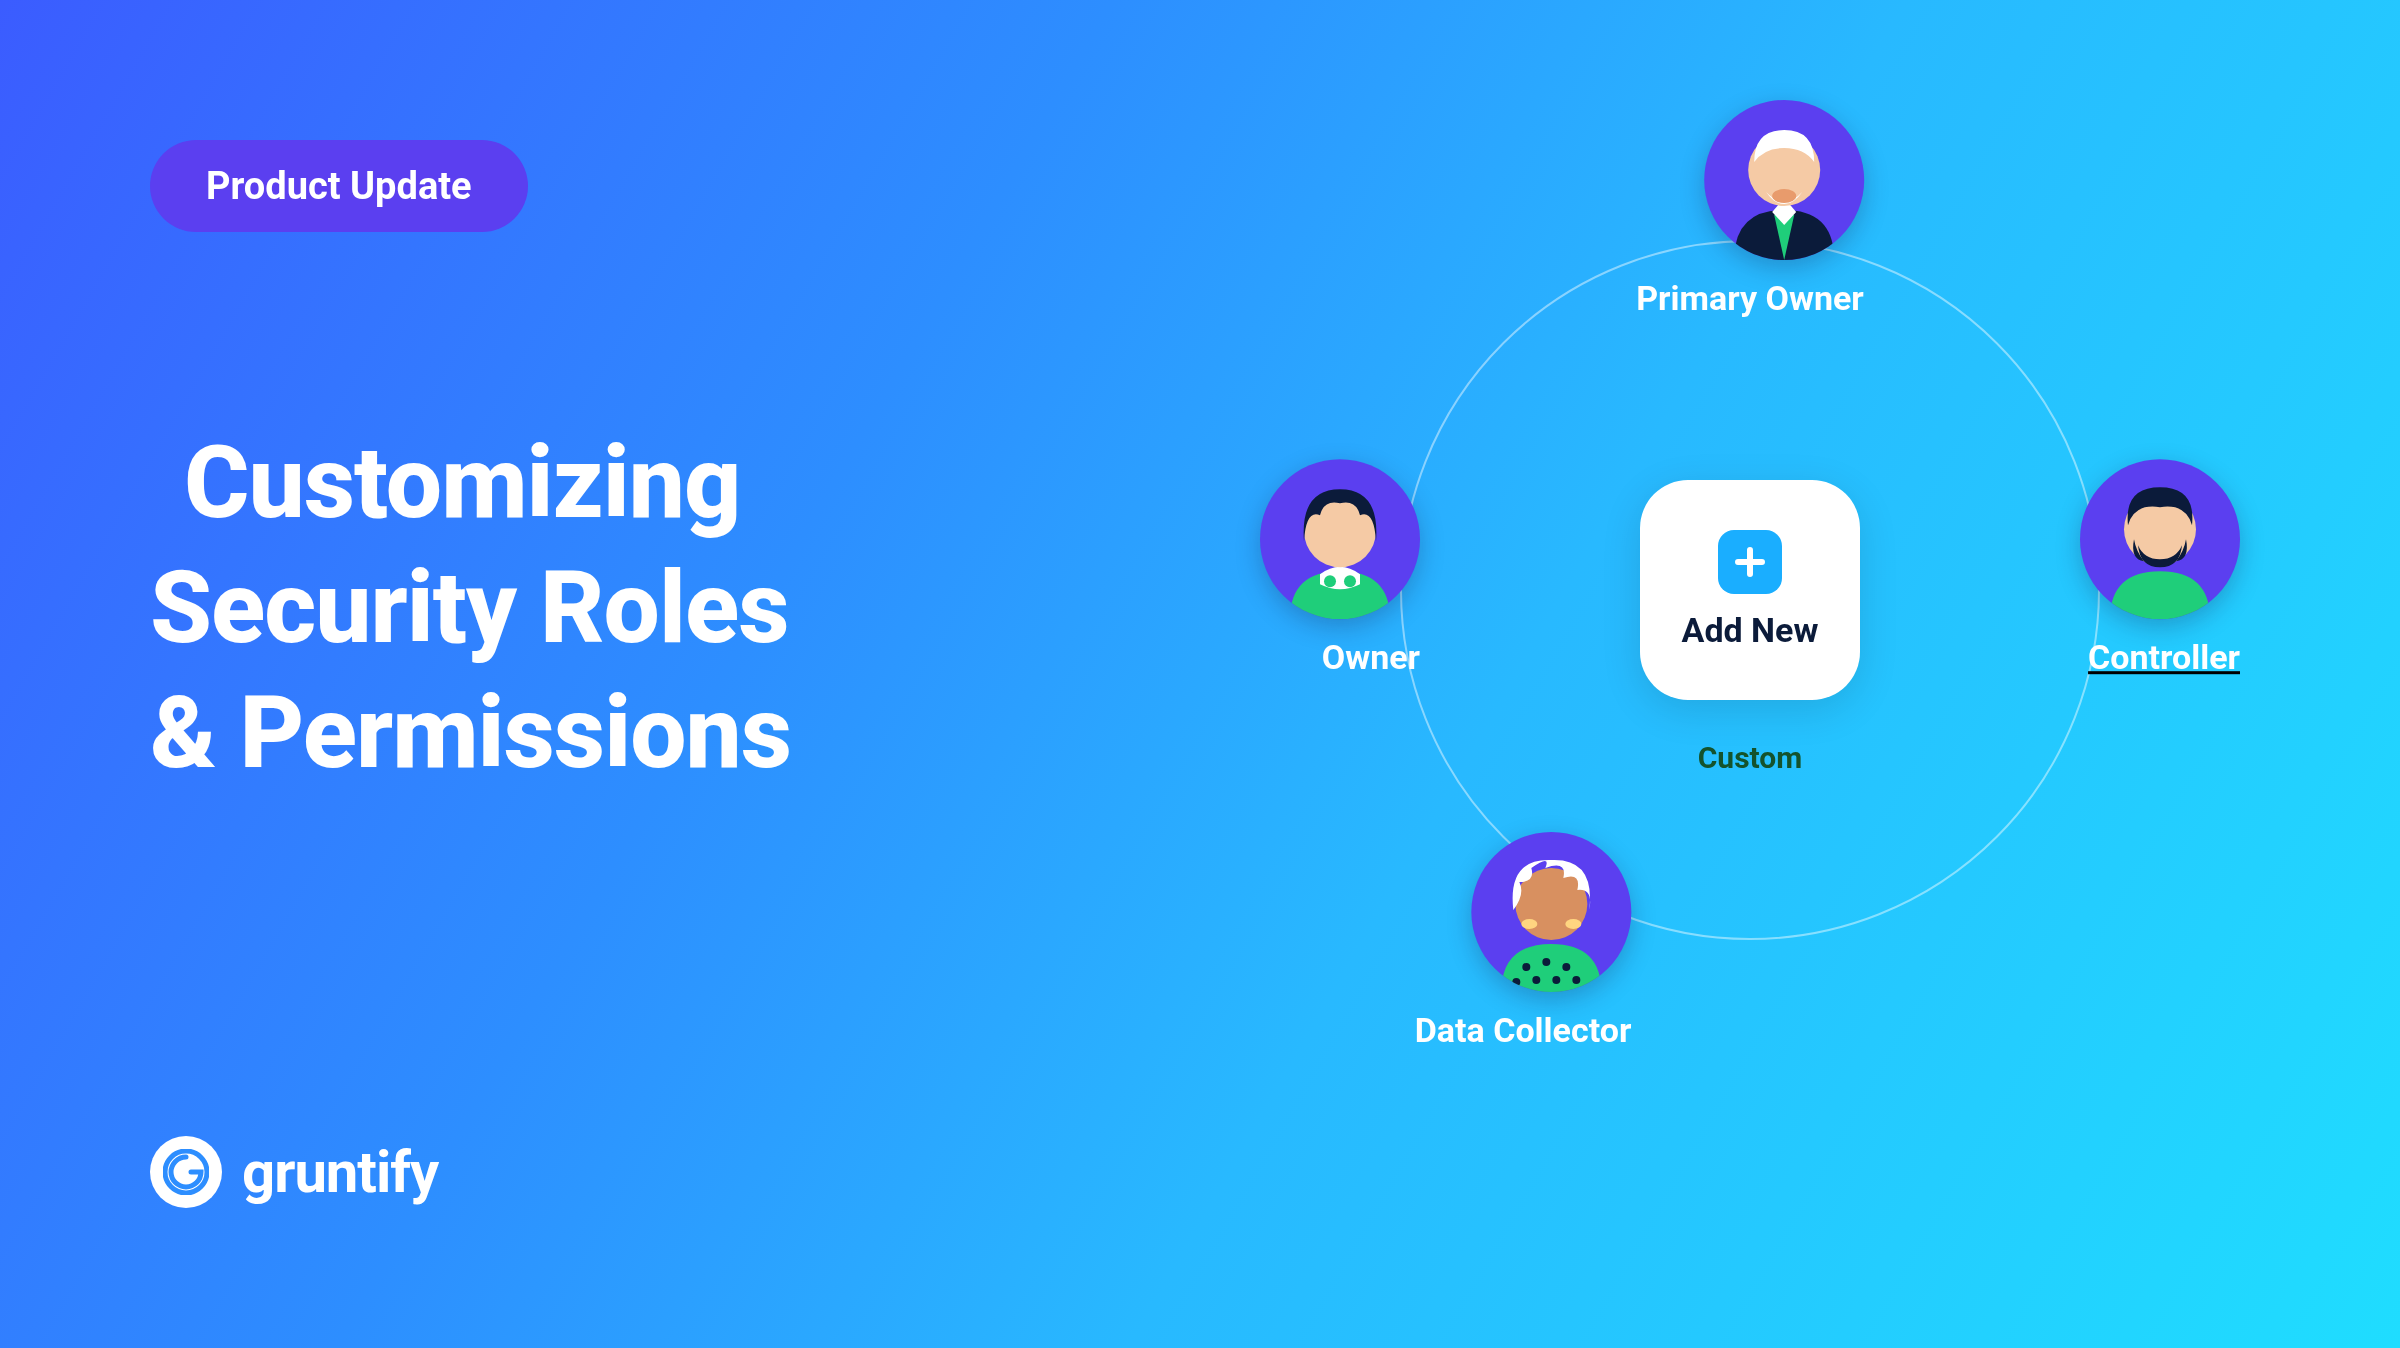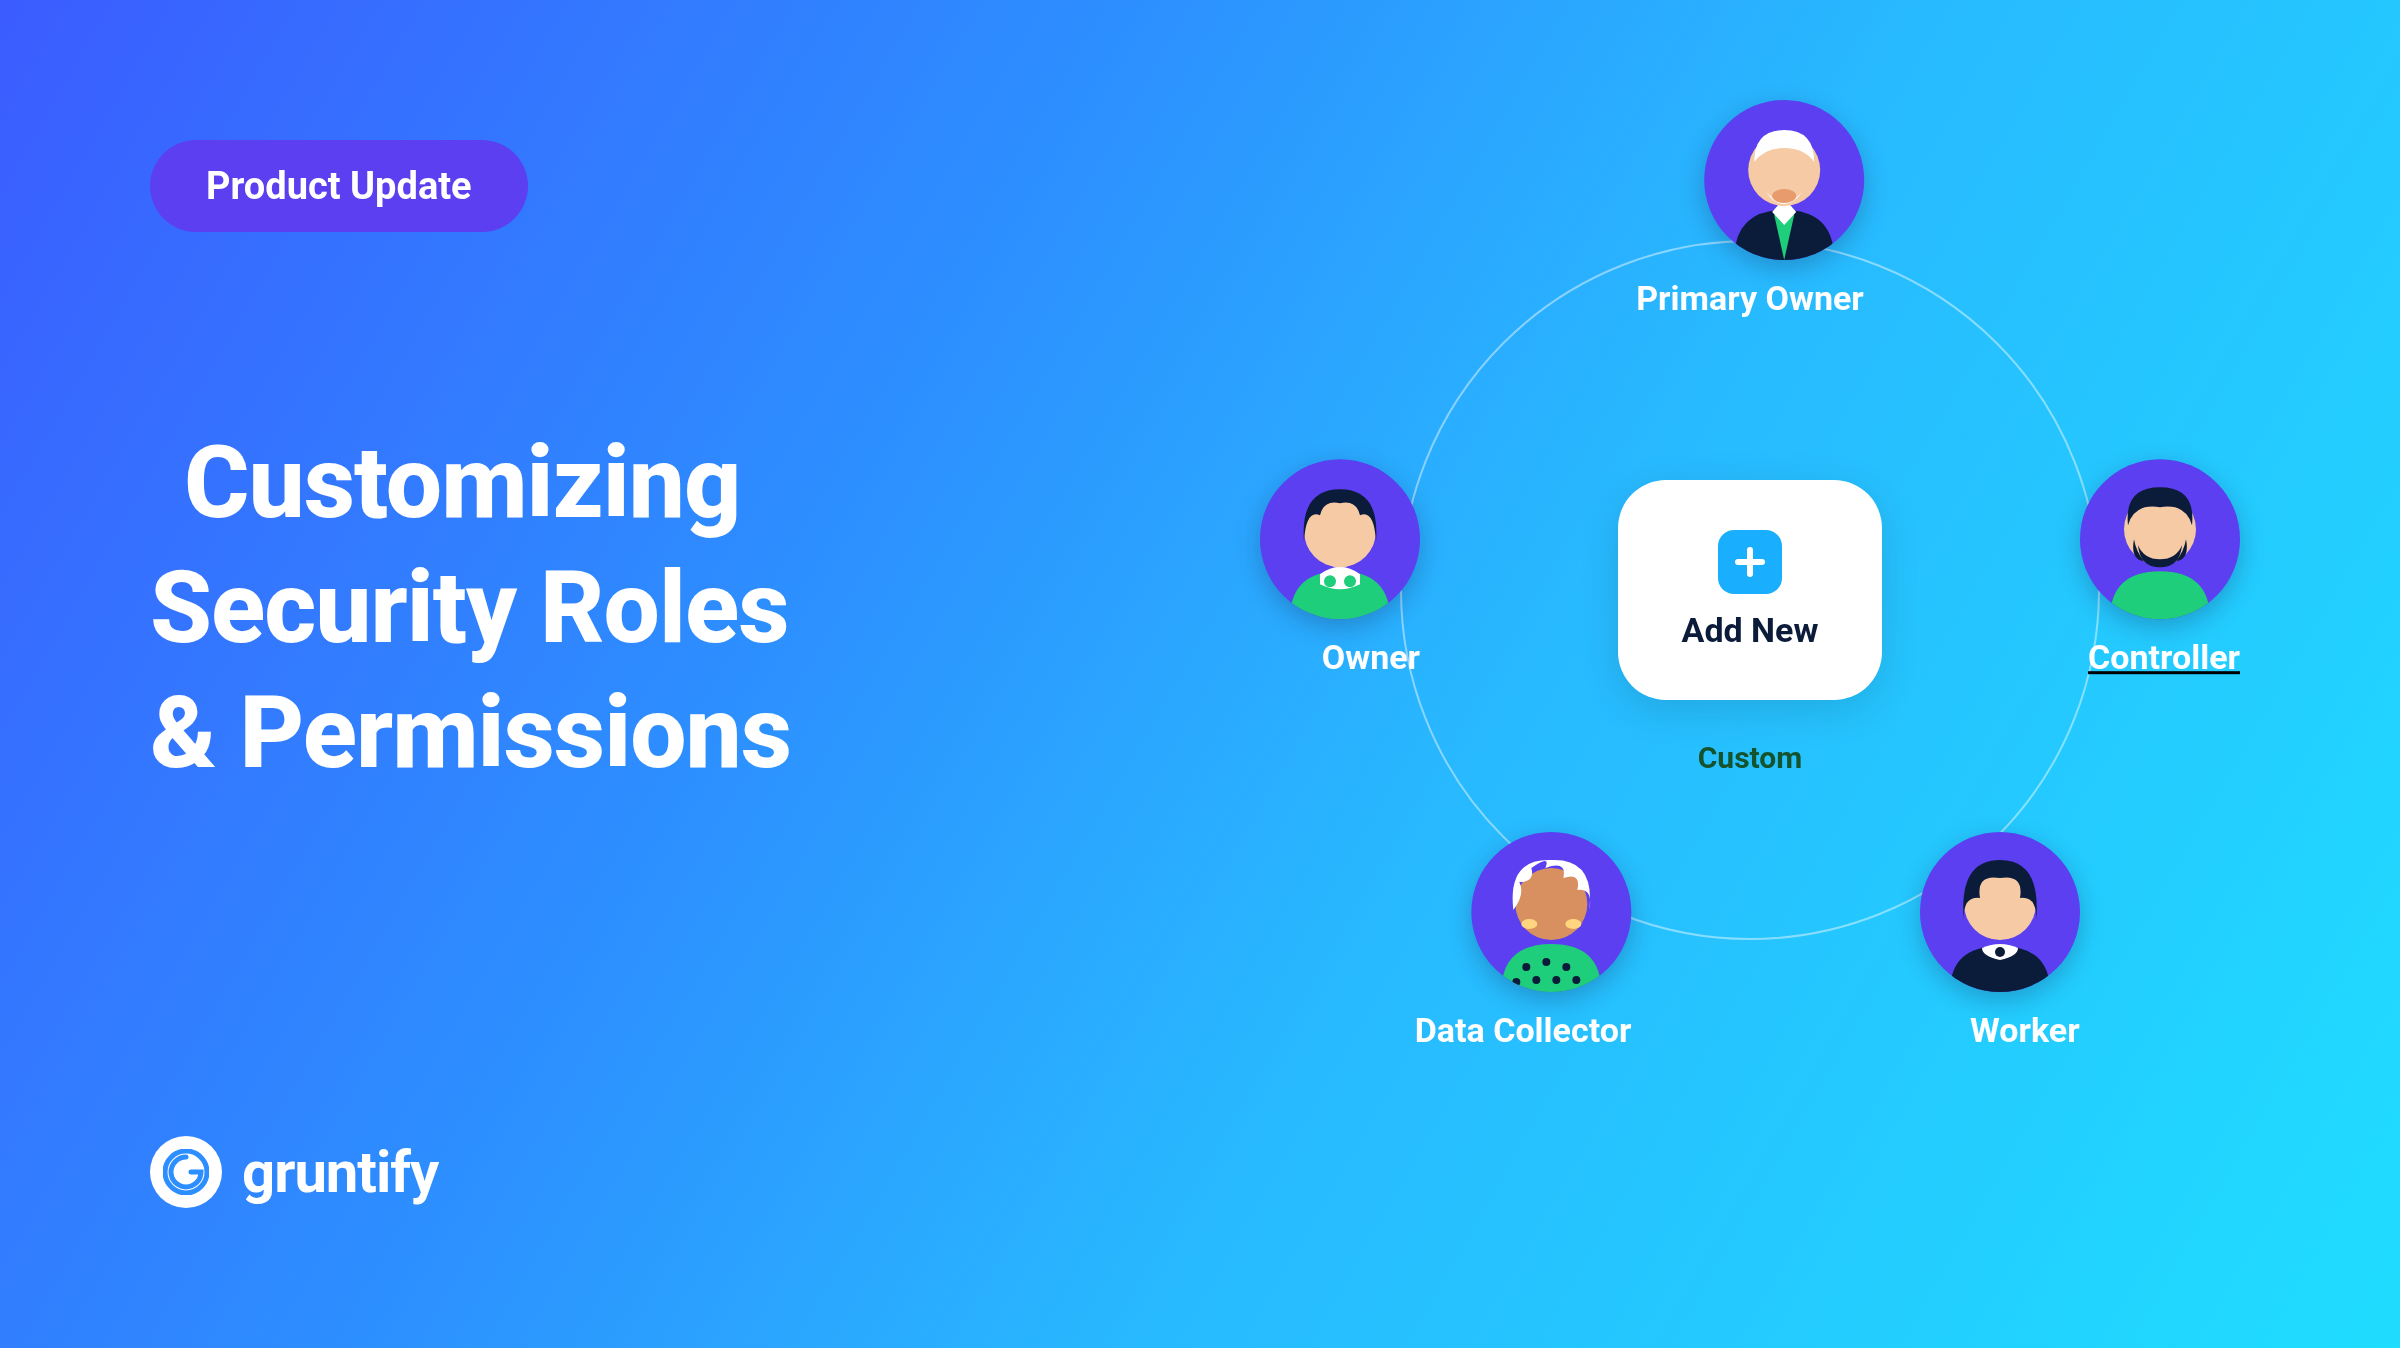--- a/index.html
+++ b/index.html
@@ -75,21 +75,21 @@
     border: 2px solid rgba(255,255,255,0.45);
     border-radius: 50%;
     transform: translate(-50%, -50%);
   }
 
   .center-card {
     position: absolute;
     left: 50%;
     top: 50%;
     transform: translate(-50%, -50%);
-    width: 264px;
+    width: 220px;
     height: 220px;
     background: #fff;
     border-radius: 48px;
     display: flex;
     flex-direction: column;
     align-items: center;
     justify-content: center;
     gap: 16px;
     box-shadow: 0 10px 40px rgba(0,0,0,0.12);
   }
@@ -241,26 +241,14 @@
         <circle cx="45" cy="150" r="4" fill="#0b1b3a"></circle>
         <circle cx="80" cy="72" r="36" fill="#d89060"></circle>
         <path d="M42 78 Q36 26 80 28 Q124 26 118 78 Q122 56 106 58 Q110 40 92 46 Q96 28 74 36 Q80 22 60 36 Q64 50 48 50 Q54 62 42 78 Z" fill="#fff"></path>
         <ellipse cx="58" cy="92" rx="8" ry="5" fill="#ffd580"></ellipse>
         <ellipse cx="102" cy="92" rx="8" ry="5" fill="#ffd580"></ellipse>
       </svg>
     </div>
     <span class="role-label">Data Collector</span>
   </div>
 
-  <div class="role role-br">
-    <div class="avatar">
-      <svg width="160" height="160" viewBox="0 0 160 160">
-        <path d="M30 160 Q30 114 80 114 Q130 114 130 160 Z" fill="#0b1b3a"></path>
-        <path d="M62 116 Q80 108 98 116 Q98 124 80 128 Q62 124 62 116 Z" fill="#fff"></path>
-        <circle cx="80" cy="120" r="5" fill="#0b1b3a"></circle>
-        <circle cx="80" cy="72" r="36" fill="#f5caa5"></circle>
-        <path d="M44 90 Q38 28 80 28 Q122 28 116 90 Q118 64 100 66 Q104 42 80 46 Q56 42 60 66 Q42 64 44 90 Z" fill="#0b1b3a"></path>
-      </svg>
-    </div>
-    <span class="role-label">Worker</span>
-  </div>
 
 </div>
 
 </body></html>

